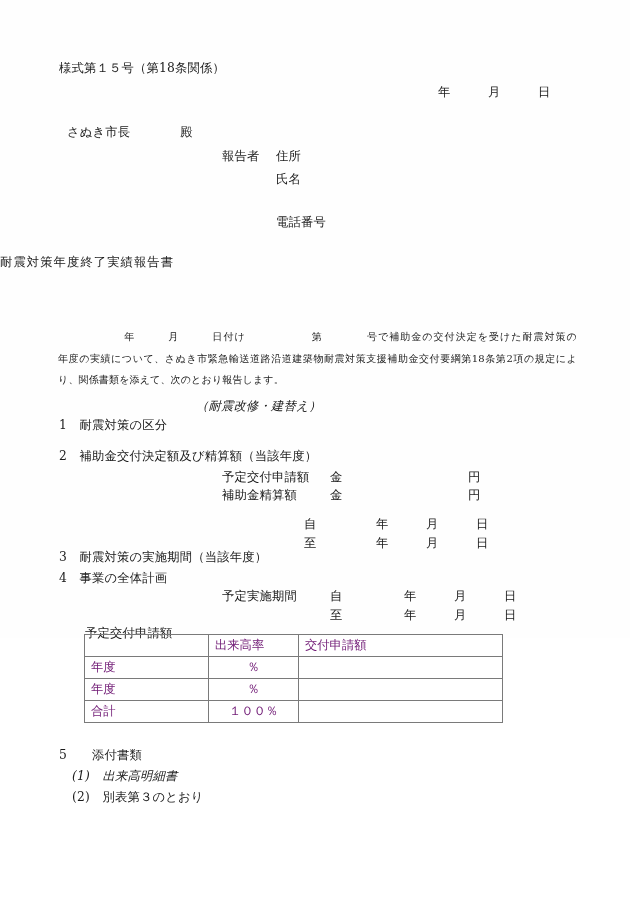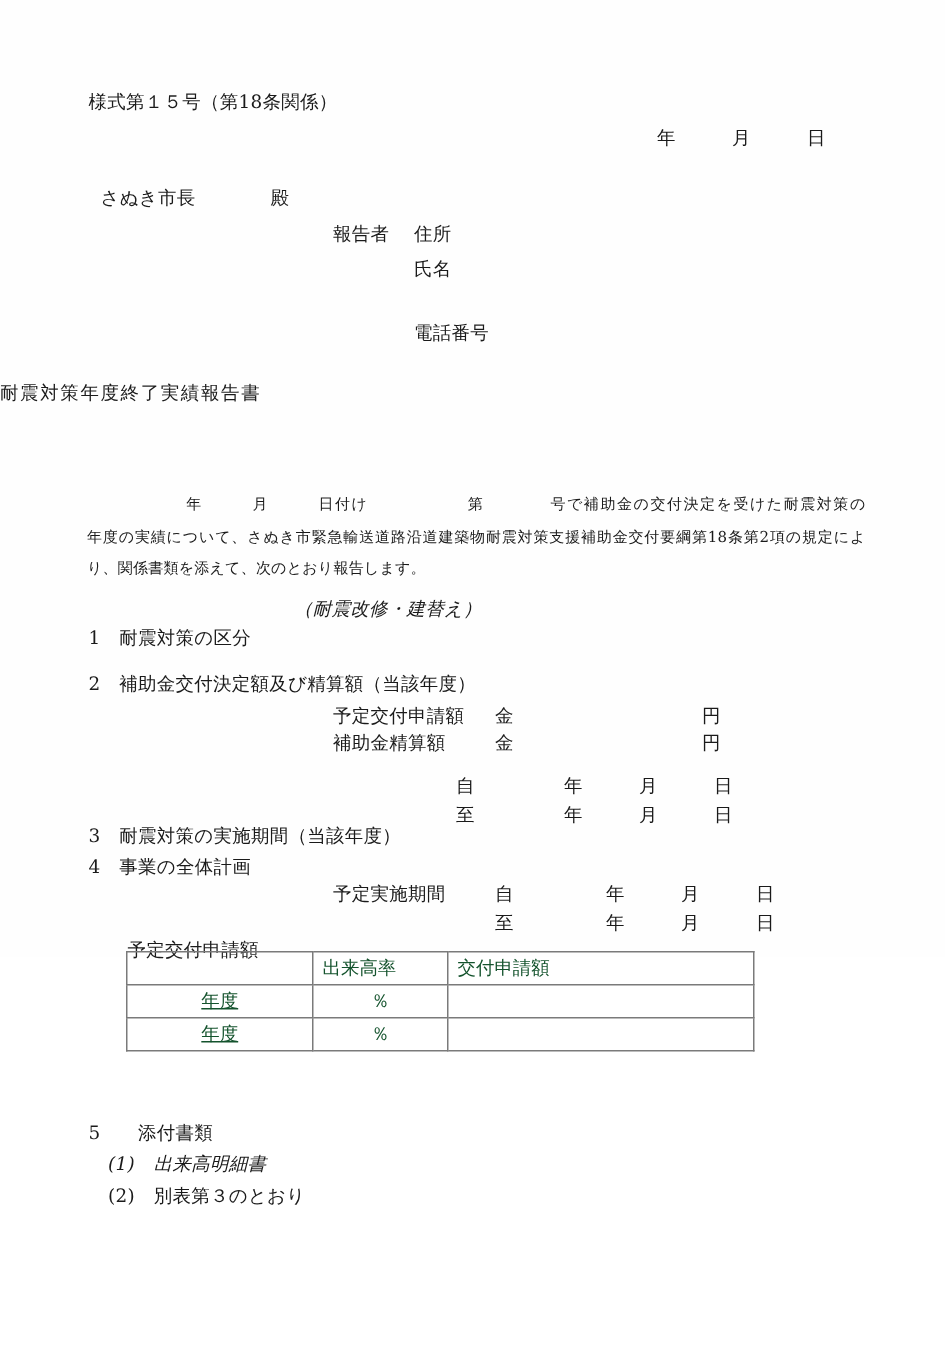--- a/index.html
+++ b/index.html
@@ -97,34 +97,34 @@
 
   
   table.plan {
     position: absolute;
     left: 84px;
     top: 634px;
     width: 418px;
     border-collapse: collapse;
     table-layout: fixed;
     font-size: 12.3px;
-    color: #14532d;
+    color: #701a75;
   }
   table.plan td {
     border: 1px solid #7a7a7a;
     height: 21px;
     padding: 0 6px;
     line-height: 21px;
     white-space: pre;
   }
   .col-a { width: 124px; }
   .col-b { width: 90px;  }
   .col-c { width: 204px; }
 
-  .ta-right  { text-align: center; text-decoration: underline; }
+  .ta-right  { text-align: left; }
   .ta-center { text-align: center; }
   .ta-left   { text-align: left; }
 </style>
 </head>
 <body>
 
 <div class="page">
 
   <div class="t form-no">様式第１５号（第18条関係）</div>
   <div class="t date-line">年　　　月　　　日</div>
@@ -179,20 +179,25 @@
       <tr>
         <td class="ta-right">年度</td>
         <td class="ta-center">％</td>
         <td class="ta-left"></td>
       </tr>
       <tr>
         <td class="ta-right">年度</td>
         <td class="ta-center">％</td>
         <td class="ta-left"></td>
       </tr>
+      <tr>
+        <td class="ta-left">合計</td>
+        <td class="ta-center">１００％</td>
+        <td class="ta-left"></td>
+      </tr>
     </tbody>
   </table>
 
   <div class="t s5"><span>5</span>　　<span>添付書類</span></div>
   <div class="t s5-i1">(1)　出来高明細書</div>
   <div class="t s5-i2">(2)　別表第３のとおり</div>
 
 </div>
 
 </body></html>

